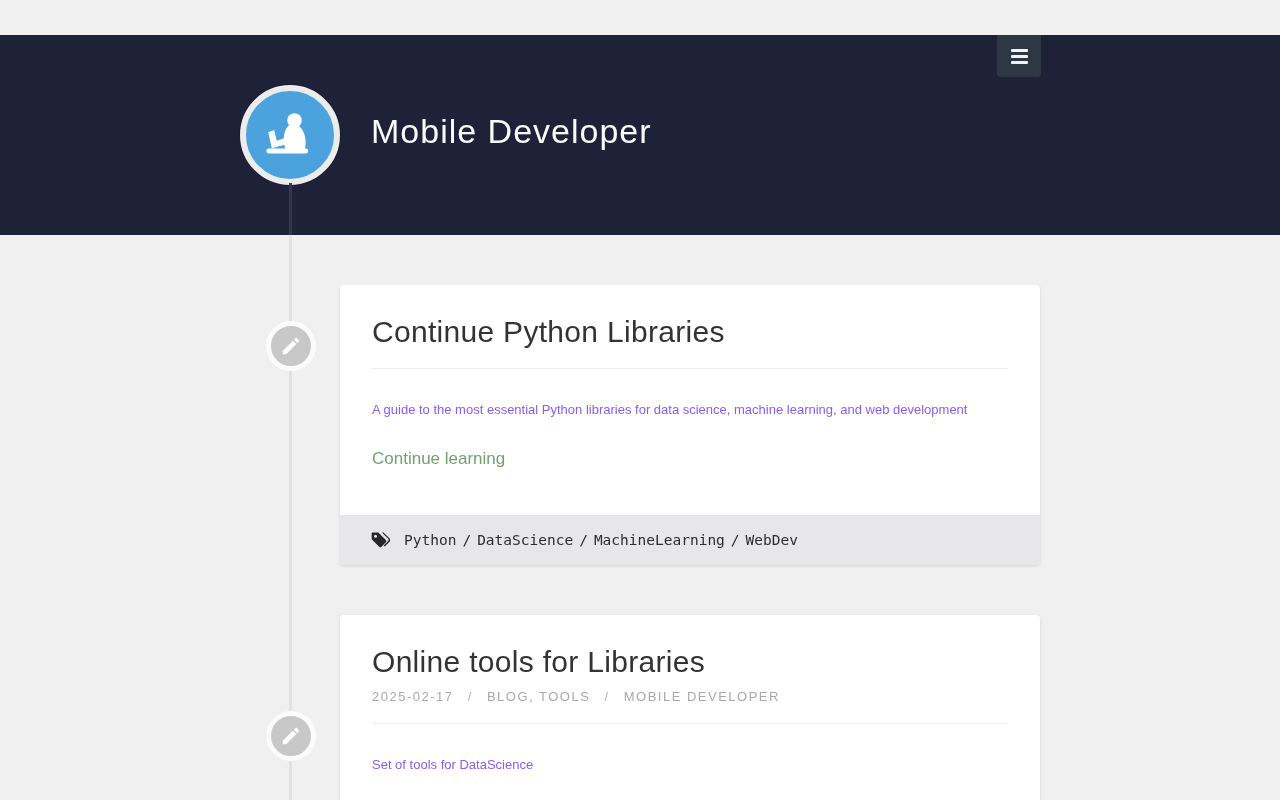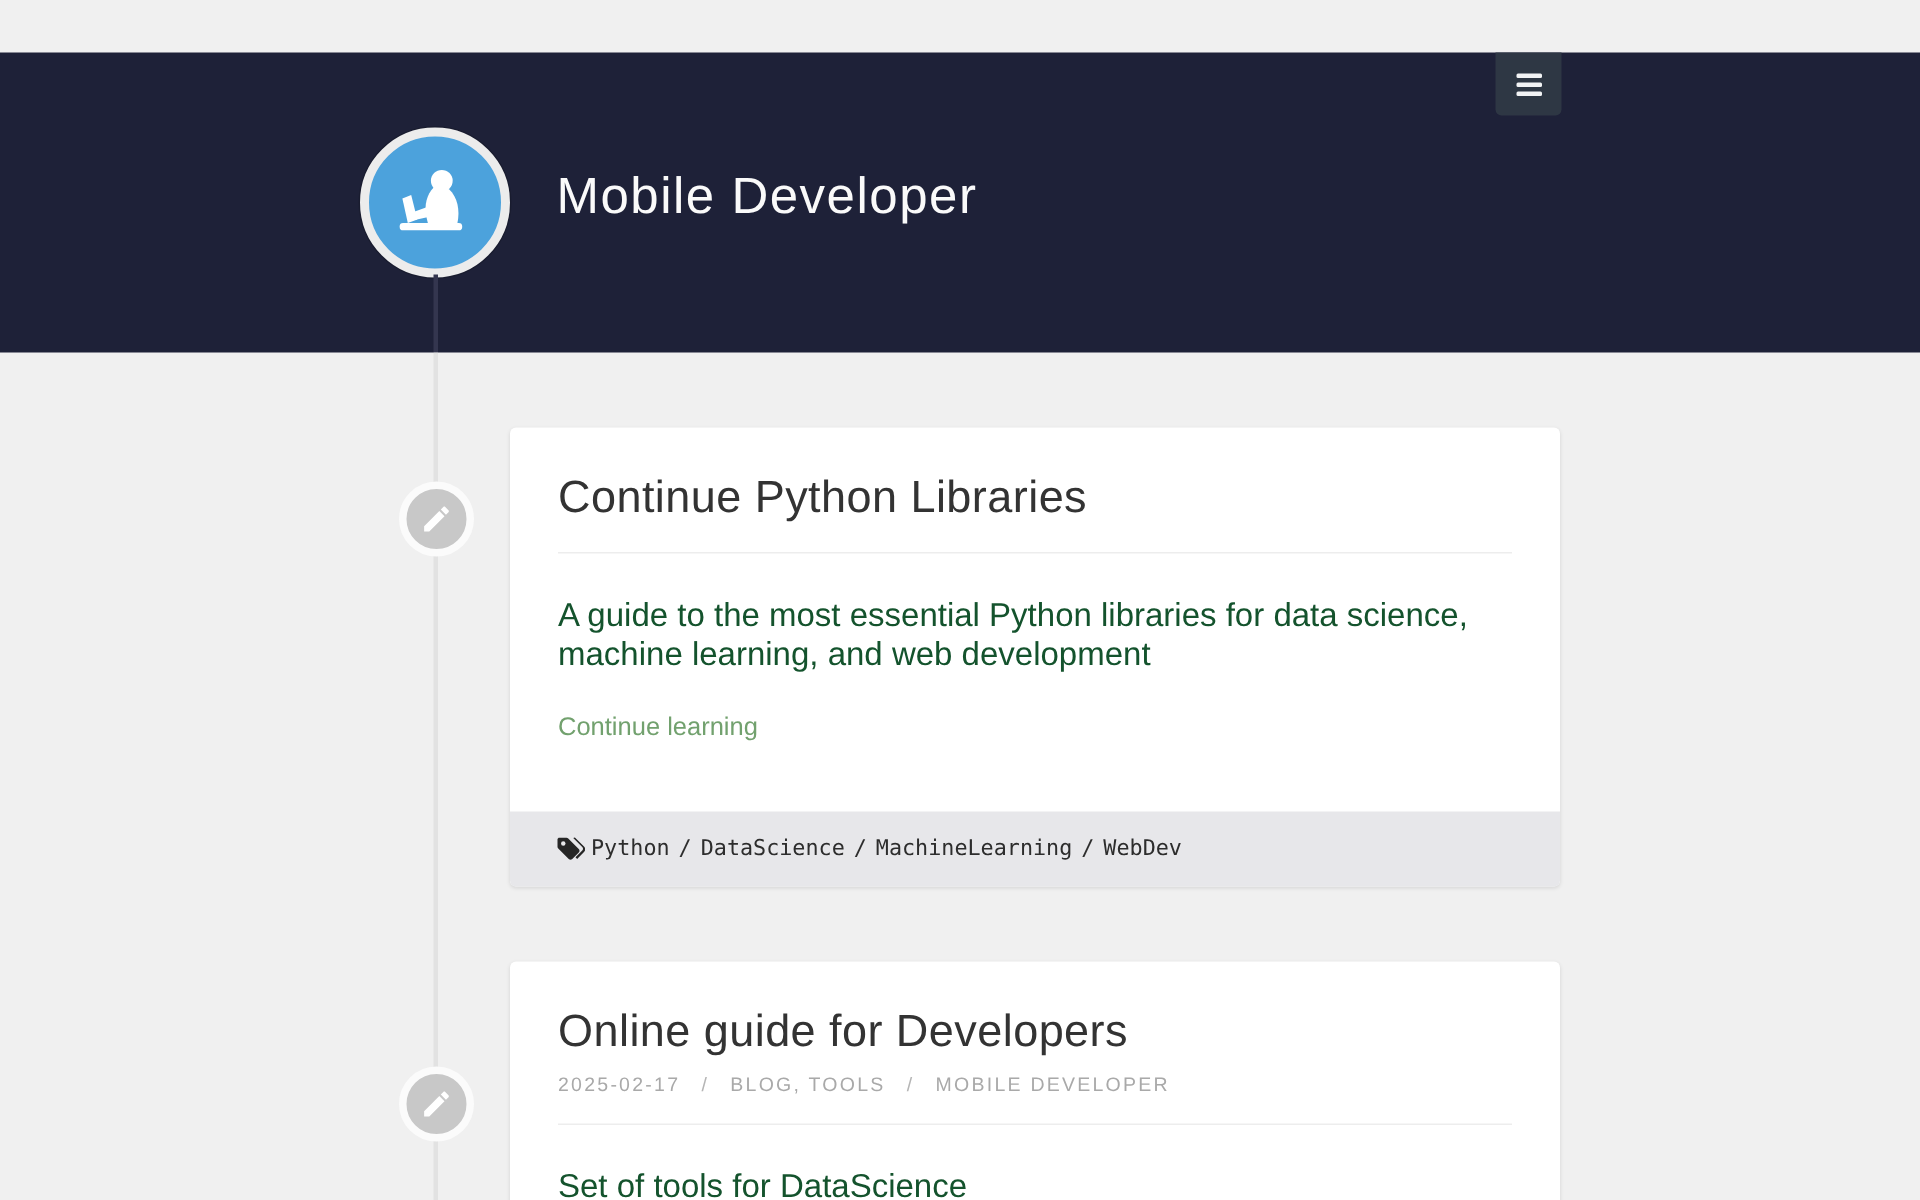--- a/index.html
+++ b/index.html
@@ -117,40 +117,40 @@
   }
   .meta .sep { margin: 0 9px; color: #b5b5b5; }
   .meta .meta-link { cursor: pointer; }
   .card hr {
     border: none;
     border-top: 1px solid #ededed;
     margin: 19px 0 0 0;
   }
   .summary {
     margin: 28px 0 0 0;
-    font-size: 22px;
+    font-size: 13px;
     line-height: 26px;
-    color: #14532d;
+    color: #8b5cf6;
     max-width: 620px;
   }
   .continue {
     display: inline-block;
     margin-top: 26px;
     font-size: 17px;
     color: #72a16e;
     text-decoration: none;
     cursor: pointer;
   }
   .card-footer {
     background: #e7e7ea;
     border-radius: 0 0 4px 4px;
     padding: 15px 30px;
     display: flex;
     align-items: center;
-    gap: 4px;
+    gap: 14px;
   }
   .tags-line {
     font-family: "DejaVu Sans Mono", monospace;
     font-size: 14.5px;
     color: #2d2d2d;
   }
   .tags-line .tag { cursor: pointer; }
   .tags-line .tsep { margin: 0 6px; }
   .card-2 { min-height: 400px; }
 </style>
@@ -213,21 +213,21 @@
           <path fill="#262626" d="M14.6 3.2l7.2 7.2c.8.8.8 2 0 2.8l-5.4 5.4 1.3 1.3 5.5-5.5c1.4-1.4 1.4-3 0-4.4l-7.3-7.3z"></path>
         </svg>
         <div class="tags-line">
           <span class="tag">Python</span><span class="tsep">/</span><span class="tag">DataScience</span><span class="tsep">/</span><span class="tag">MachineLearning</span><span class="tsep">/</span><span class="tag">WebDev</span>
         </div>
       </div>
     </article>
 
     <article class="card card-2">
       <div class="card-body">
-        <h2 class="article-title">Online guide for Developers</h2>
+        <h2 class="article-title">Online tools for Libraries</h2>
         <div class="meta">
           <span>2025-02-17</span>
           <span class="sep">/</span>
           <span class="meta-link">BLOG, TOOLS</span>
           <span class="sep">/</span>
           <span class="meta-link">MOBILE DEVELOPER</span>
         </div>
         <hr>
         <p class="summary">Set of tools for DataScience</p>
       </div>

